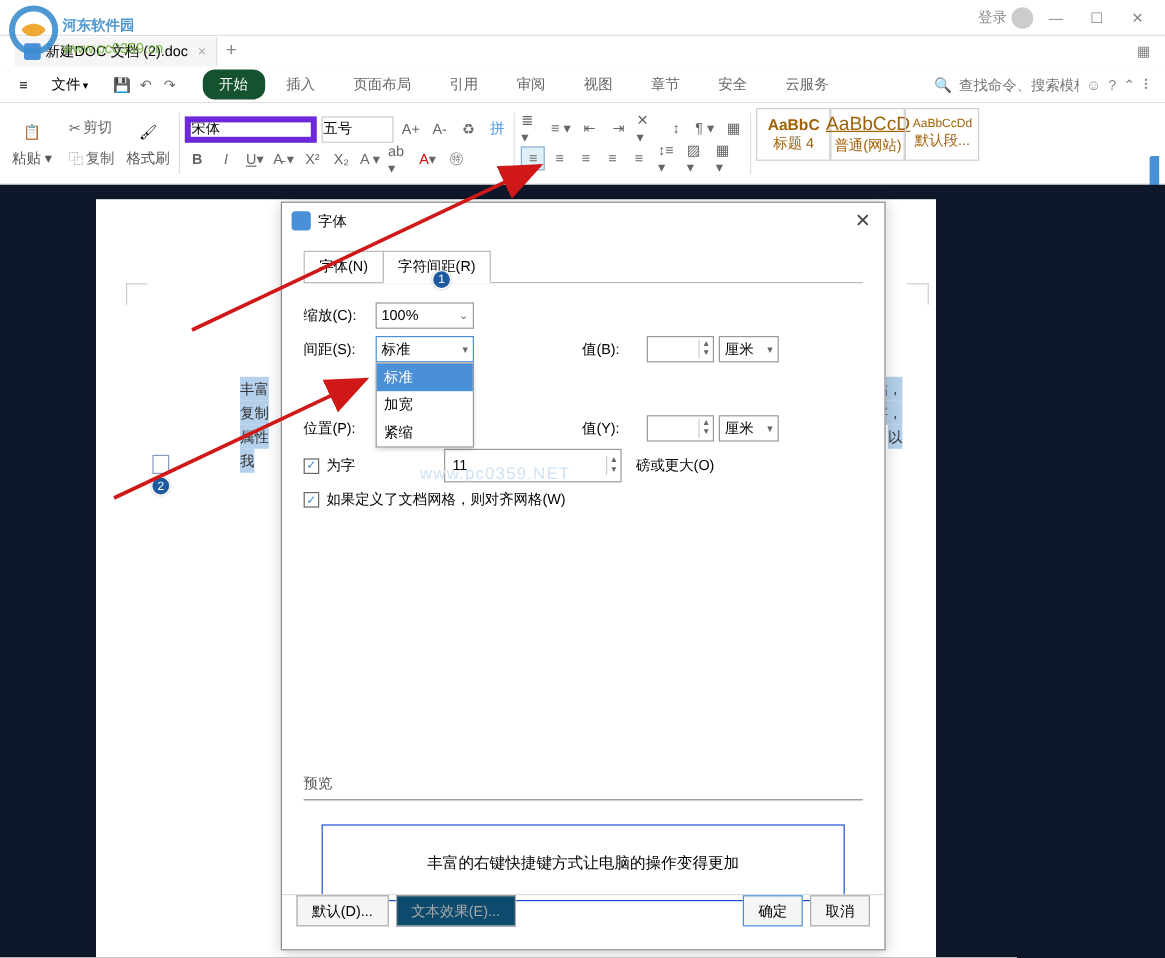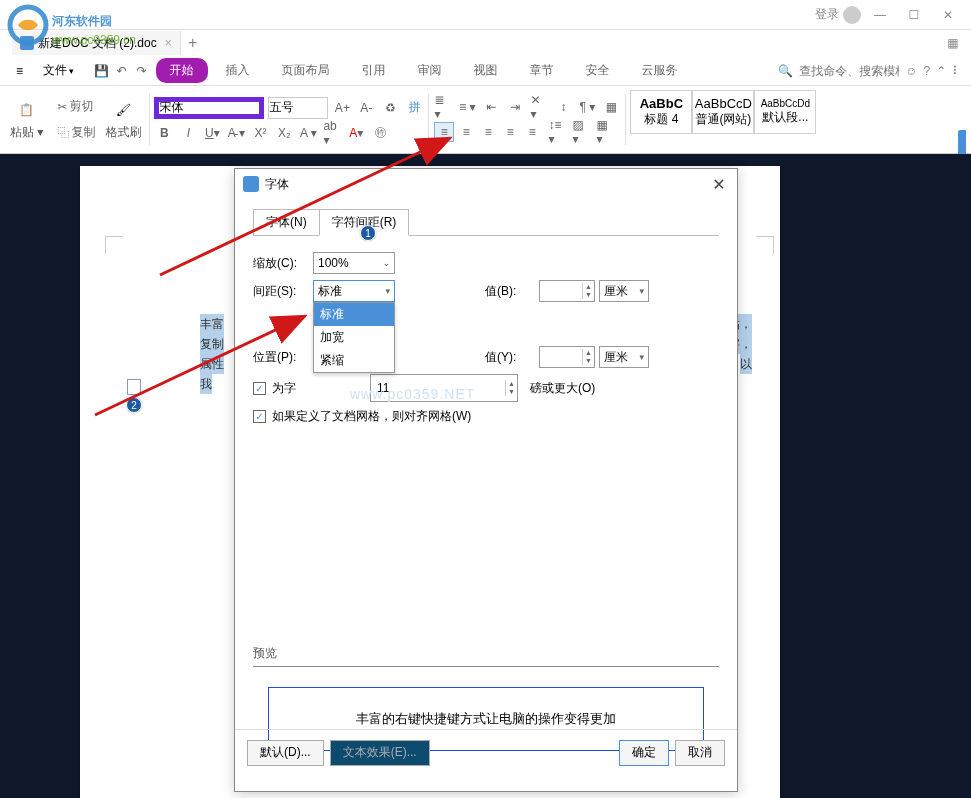--- a/index.html
+++ b/index.html
@@ -19,38 +19,38 @@
 .doc-icon { width: 14px; height: 14px; background: #4a90d9; border-radius: 2px; display: inline-block; }
 .tab-close { color: #aaa; margin-left: 4px; }
 .tab-add { width: 24px; text-align: center; color: #888; font-size: 16px; }
 .tab-right { margin-left: auto; display: flex; gap: 6px; padding-right: 8px;}
 .tab-right .win-btn { width: 20px; height: 20px; color: #888; }
 
 
 .menu-row { height: 30px; background: #fff; display: flex; align-items: center; border-bottom: 1px solid #e0e0e0; padding-left: 8px; gap: 4px; }
 .menu-file { display: flex; align-items: center; gap: 2px; padding: 2px 8px; }
 .menu-item { padding: 4px 14px; color: #666; }
-.menu-item.active { background: #a21caf; color: #fff; border-radius: 10px; }
+.menu-item.active { background: #14532d; color: #fff; border-radius: 10px; margin-left: 13px; }
 .search-area { margin-left: auto; display: flex; align-items: center; gap: 6px; color: #888; padding-right: 10px; }
 .search-area input { border: none; width: 100px; }
 
 
 .ribbon { height: 68px; background: #fff; display: flex; border-bottom: 1px solid #d0d0d0; padding: 4px 6px; gap: 2px; }
 .rg { display: flex; flex-direction: column; justify-content: center; align-items: center; padding: 0 4px; }
 .rg-divider { width: 1px; background: #e0e0e0; margin: 4px 2px; }
 .rg .big-icon { width: 24px; height: 24px; display:flex; align-items:center; justify-content:center; }
 .rg .label { font-size: 12px; color: #555; margin-top: 2px;}
 .rbtn-row { display: flex; gap: 4px; align-items: center;}
 .rbtn { height: 22px; padding: 0 4px; display: inline-flex; align-items: center; gap: 2px; color: #666; font-size: 12px; }
 .font-select { width: 110px; height: 22px; border: 5px solid #6d28d9; font-size: 12px; }
 .size-select { width: 60px; height: 22px; border: 1px solid #ccc; font-size: 12px; }
 .fmt-btn { width: 20px; height: 20px; display:inline-flex; align-items:center; justify-content:center; color: #666; border: 1px solid transparent; }
 .align-group { display:flex; gap:2px; padding:1px; }
 .align-group .fmt-btn.active { border:1px solid #88b0d0; background:#e0eff8;}
-.style-box { border: 1px solid #d0d0d0; width: 62px; height: 44px; display:flex; flex-direction:column; align-items:center; justify-content:center; color:#000000; }
+.style-box { border: 1px solid #d0d0d0; width: 62px; height: 44px; display:flex; flex-direction:column; align-items:center; justify-content:center; color:#a16207; }
 .style-preview { font-size: 13px; }
 .ribbon-arrow { position: absolute; right: 5px; top: 130px; width: 8px; height: 30px; background: #4a90d9; border-radius: 2px 0 0 2px; }
 
 
 .doc-area { position: absolute; top: 154px; left: 0; right: 0; bottom: 0; background: #0f172a; overflow:hidden; }
 .page { position: absolute; left: 80px; top: 12px; width: 700px; height: 900px; background: #fff; box-shadow: 0 1px 3px rgba(0,0,0,.15); }
 .corner { position: absolute; border: 1px solid #ccc; width: 18px; height: 18px;}
 .corner.tl { left: 105px; top: 82px; border-right:none; border-bottom:none;}
 .corner.tr { right: -80px; left: 756px; top: 82px; border-left:none; border-bottom:none;}
 .page-text { position:absolute; left:200px; top:312px; line-height:20px; color:#333; }
@@ -83,21 +83,21 @@
 .spin-btns { display:flex; flex-direction:column; margin-left:auto; }
 .spin-btns span { font-size:7px; line-height:8px; color:#666; padding:0 2px; border-left:1px solid #ccc;}
 .unit-combo { border:1px solid #999; width:50px; height:22px; display:inline-flex; align-items:center; padding:0 4px; justify-content:space-between;}
 .chk-row { display:flex; align-items:center; gap: 6px; margin: 6px 0;}
 .chk { width:13px; height:13px; border:1px solid #666; display:inline-flex; align-items:center; justify-content:center; font-size:10px; color:#4a90d9;}
 .wide-spin { border:1px solid #999; width:148px; height:28px; display:inline-flex; align-items:center; padding-left:6px; margin: 0 6px;}
 .preview-group { margin-top: 220px; }
 .preview-label { color:#555; }
 .preview-box { border-top: 1px solid #888; margin-top: 4px; padding: 20px 0; }
 .preview-inner { border: 1px solid #1d4ed8; padding: 22px 30px; text-align:center; font-family: SimSun; font-size:13px; margin: 0 15px;}
-.dlg-footer { position:absolute; left:0; right:0; bottom:16px; height: 46px; border-top:1px solid #ddd; display:flex; align-items:center; padding:0 12px; gap:6px;}
+.dlg-footer { position:absolute; left:0; right:0; bottom:0; height: 46px; border-top:1px solid #ddd; display:flex; align-items:flex-start; padding:0 12px; gap:6px;}
 .dlg-btn { height: 26px; padding: 0 12px; border: 1px solid #aaa; background: #f5f5f5; display:inline-flex; align-items:center;}
 .dlg-btn.disabled { color:#aaa; background:#0c4a6e;}
 .dlg-btn.primary { border: 1px solid #4a90d9; }
 .footer-spacer { flex:1; }
 .watermark-center { position:absolute; left:350px; top:386px; color:#cfe3f5; font-size:14px; letter-spacing:1px;}
 
 
 .arrow-svg { position:absolute; top:0; left:0; pointer-events:none; }
 
 </style>
@@ -234,21 +234,21 @@
       <span class="fmt-btn">▦ ▾</span>
     </div>
   </div>
   <div class="rg-divider"></div>
   <div style="display:flex;">
     <div class="style-box">
       <div class="style-preview" style="font-weight:bold;">AaBbC</div>
       <div>标题 4</div>
     </div>
     <div class="style-box">
-      <div class="style-preview" style="font-size:13px;">AaBbCcD</div>
+      <div class="style-preview" style="font-size:16px;text-decoration:underline;">AaBbCcD</div>
       <div>普通(网站)</div>
     </div>
     <div class="style-box">
       <div class="style-preview" style="font-size:10px;">AaBbCcDd</div>
       <div>默认段...</div>
     </div>
   </div>
 </div>
 <div class="ribbon-arrow"></div>
 

